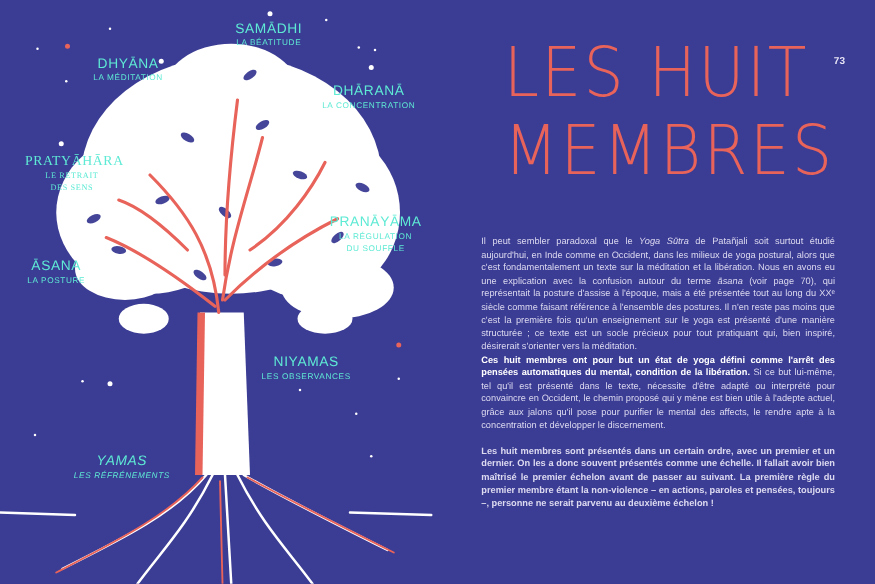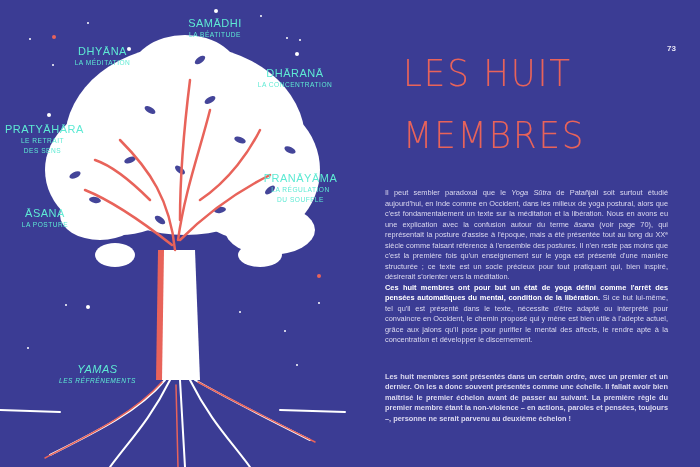--- a/index.html
+++ b/index.html
@@ -11,31 +11,31 @@
       color: #e8e6f5;
     }
     .spread { position: absolute; inset: 0; }
     .left-page { position: absolute; left: 0; top: 0; width: 350px; height: 467px; }
     svg.tree { position: absolute; left: 0; top: 0; }
     .label { position: absolute; text-align: center; color: #5eead4; }
     .label .name { font-size: 11px; letter-spacing: 0.5px; display: block; line-height: 13px; }
     .label .sub { font-size: 6.6px; letter-spacing: 0.5px; display: block; line-height: 10px; }
     .page-number { position: absolute; right: 24px; top: 44px; font-size: 8px; font-weight: bold; color: #e8e6f5; }
     .title {
-      position: absolute; left: 403px; top: 43px; width: 290px;
-      color: #e8635a; font-weight: 300; font-size: 37px; line-height: 62px;
+      position: absolute; left: 403px; top: 27px; width: 290px;
+      color: #e8635a; font-weight: 300; font-size: 55px; line-height: 62px;
       letter-spacing: 2px; font-family: "DejaVu Sans", sans-serif;
       -webkit-text-stroke: 0; font-stretch: condensed;
     }
     .title span { display: block; transform: scaleX(0.92); transform-origin: left; }
     .body-text {
       position: absolute; left: 385px; top: 188px; width: 283px;
       font-size: 7.4px; line-height: 10.5px; text-align: justify; color: #dcdaf0;
     }
-    .body-text p { margin: 0 0 26px 0; }
+    .body-text p { margin: 0 0 10px 0; }
     .body-text p.tight { margin: 0; font-weight: bold; }
     .body-text strong { color: #ffffff; }
     .body-text em { font-style: italic; }
   </style>
 </head>
 <body>
 
 <div class="spread">
 
   <div class="left-page">
@@ -126,33 +126,37 @@
       <span class="sub">LA BÉATITUDE</span>
     </div>
     <div class="label" style="left:245px; top:67px; width:100px;">
       <span class="name">DHĀRANĀ</span>
       <span class="sub">LA CONCENTRATION</span>
     </div>
     <div class="label" style="left:55px; top:45px; width:95px;">
       <span class="name">DHYĀNA</span>
       <span class="sub">LA MÉDITATION</span>
     </div>
-    <div class="label" style="left:5px; top:123px; width:75px;">
+    <div class="label" style="left:20px; top:123px; width:75px;font-family:Liberation Serif, serif;">
       <span class="name">PRATYĀHĀRA</span>
       <span class="sub">LE RETRAIT</span>
       <span class="sub">DES SENS</span>
     </div>
     <div class="label" style="left:258px; top:172px; width:85px;">
       <span class="name">PRANĀYĀMA</span>
       <span class="sub">LA RÉGULATION</span>
       <span class="sub">DU SOUFFLE</span>
     </div>
     <div class="label" style="left:15px; top:207px; width:60px;">
       <span class="name">ĀSANA</span>
       <span class="sub">LA POSTURE</span>
+    </div>
+    <div class="label" style="left:200px; top:284px; width:90px;">
+      <span class="name">NIYAMAS</span>
+      <span class="sub">LES OBSERVANCES</span>
     </div>
     <div class="label" style="left:55px; top:363px; width:85px;font-style:italic;">
       <span class="name">YAMAS</span>
       <span class="sub">LES RÉFRÉNEMENTS</span>
     </div>
   </div>
 
   <div class="page-number">73</div>
 
   <h1 class="title" style="margin:0;">

